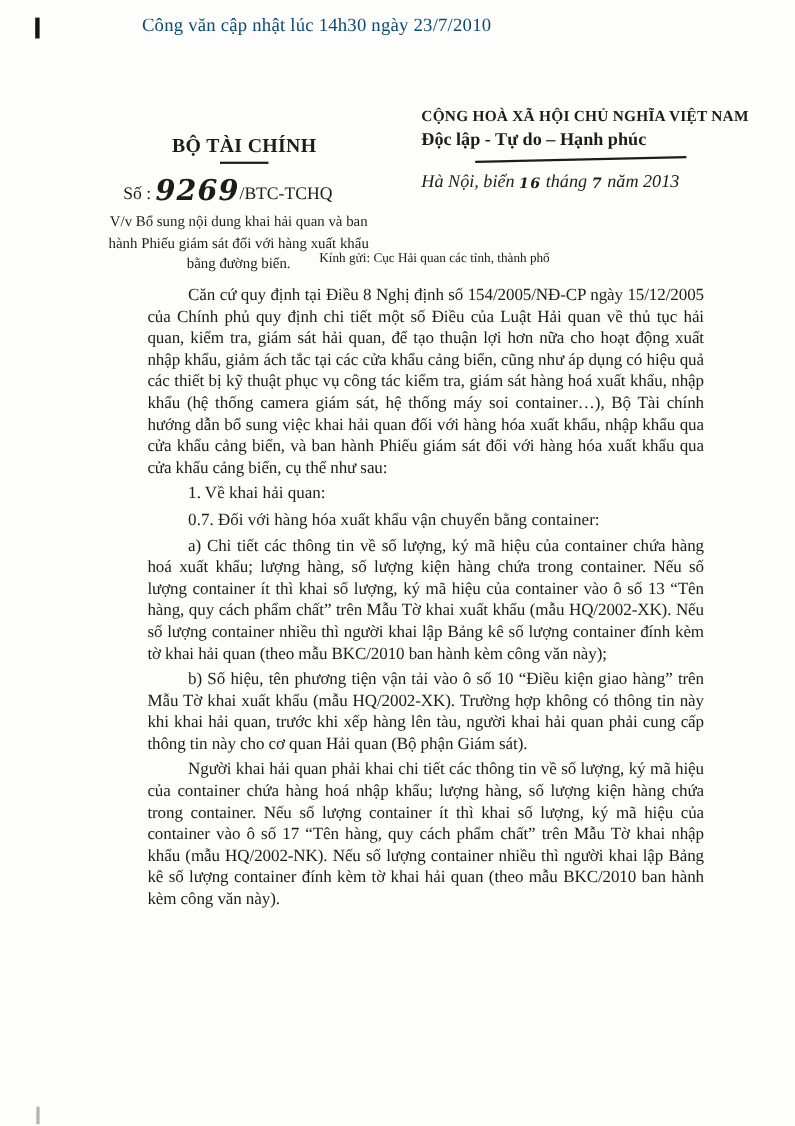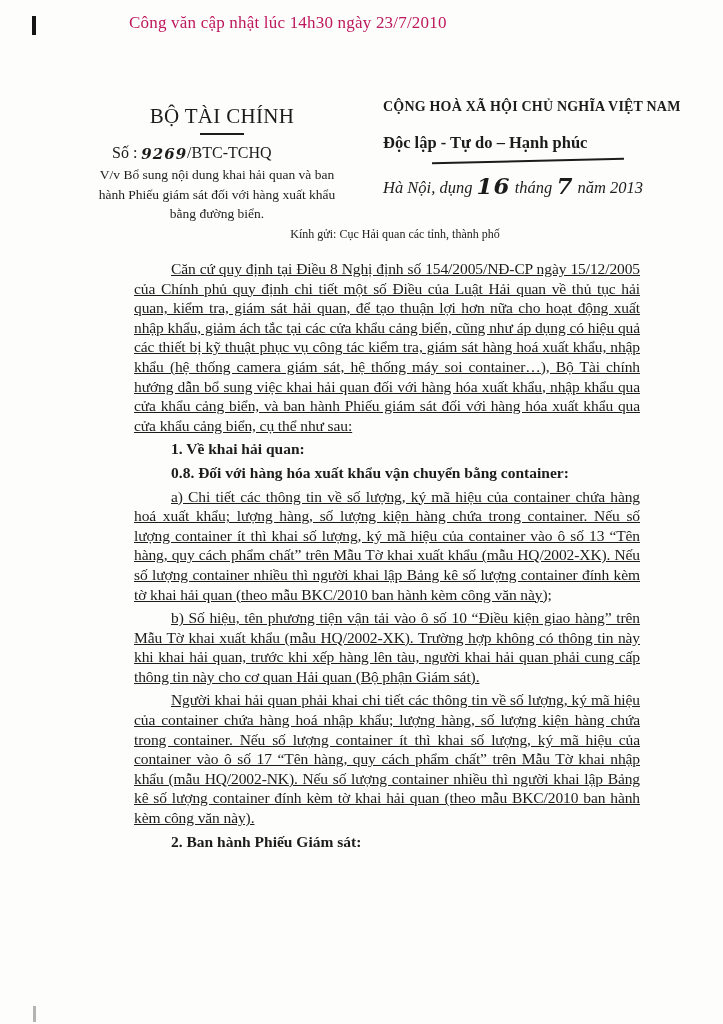--- a/index.html
+++ b/index.html
@@ -16,109 +16,108 @@
   .scan-tick-bottom{position:absolute;left:33px;top:1006px;width:3px;height:16px;background:#b4b4b4;}
   .notice{
     position:absolute;left:129px;top:13px;
     font-size:17px;letter-spacing:.2px;
   }
   
   .issuer-block{
     position:absolute;left:96px;top:104px;width:252px;
     text-align:center;
   }
-  .issuer-org{font-weight:normal;font-size:21px;letter-spacing:.3px;}
+  .issuer-org{font-weight:bold;font-size:18px;letter-spacing:.3px;margin-top:18px;}
   .issuer-underline{width:44px;height:2px;background:#1c1c1c;margin:4px auto 0 auto;}
   .doc-number{
     margin-top:9px;text-align:left;padding-left:16px;
     font-size:16px;white-space:nowrap;
   }
   .handwritten{
     font-family:"DejaVu Serif",serif;
     font-style:italic;font-weight:bold;
-    font-size:15px;letter-spacing:1px;
+    font-size:26px;letter-spacing:1px;
     position:relative;top:1px;
   }
   .doc-subject{
     margin-top:3px;text-align:center;
     font-size:13.5px;line-height:19.5px;
     width:242px;
   }
   .national-block{
     position:absolute;left:383px;top:99px;width:290px;
     text-align:left;
   }
   .country{font-weight:bold;font-size:14px;letter-spacing:.2px;white-space:nowrap;}
-  .motto{font-weight:bold;font-size:16.5px;margin-top:18px;}
+  .motto{font-weight:bold;font-size:16.5px;margin-top:2px;}
   .motto-underline{
     width:192px;height:2px;background:#1c1c1c;
     margin:7px auto 9px auto;transform:rotate(-1.3deg);
   }
   .place-date{
     font-style:italic;font-size:16.5px;white-space:nowrap;
   }
-  .place-date .handwritten{font-size:23px;}
+  .place-date .handwritten{font-size:13px;}
   
   .body-col{
     position:absolute;left:134px;top:227px;width:522px;
   }
   .salutation{
     text-align:center;font-size:12px;margin:0 0 17px 0;
   }
   .para{
     font-size:15.5px;line-height:19.6px;
     text-align:justify;text-indent:37px;
-    margin:0 16px 4px 0;letter-spacing:-.1px;text-decoration:underline;
+    margin:0 16px 4px 0;letter-spacing:-.1px;
   }
   .heading{
-    font-weight:bold;font-size:15.5px;line-height:19.6px;
+    font-weight:normal;font-size:15.5px;line-height:19.6px;
     text-indent:37px;margin:2px 0 4px 0;text-align:left;
   }
 </style>
 </head>
 <body>
 
 <div class="page">
 
   <div class="scan-tick"></div>
   <div class="scan-tick-bottom"></div>
 
-  <div class="notice" style="color:#be185d;">Công văn cập nhật lúc 14h30 ngày 23/7/2010</div>
+  <div class="notice" style="color:#0c4a6e;">Công văn cập nhật lúc 14h30 ngày 23/7/2010</div>
 
   <div class="issuer-block">
     <div class="issuer-org">BỘ TÀI CHÍNH</div>
     <div class="issuer-underline"></div>
     <div class="doc-number">
       <span>Số : </span><span class="handwritten">9269</span><span>/BTC-TCHQ</span>
     </div>
     <div class="doc-subject">V/v Bổ sung nội dung khai hải quan và ban hành Phiếu giám sát đối với hàng xuất khẩu bằng đường biển.</div>
   </div>
 
   <div class="national-block">
     <div class="country">CỘNG HOÀ XÃ HỘI CHỦ NGHĨA VIỆT NAM</div>
     <div class="motto">Độc lập - Tự do – Hạnh phúc</div>
     <div class="motto-underline"></div>
     <div class="place-date">
-      <span>Hà Nội, dụng </span><span class="handwritten">16</span><span> tháng </span><span class="handwritten">7</span><span> năm 2013</span>
+      <span>Hà Nội, biển </span><span class="handwritten">16</span><span> tháng </span><span class="handwritten">7</span><span> năm 2013</span>
     </div>
   </div>
 
   <div class="body-col">
     <div class="salutation">Kính gửi: Cục Hải quan các tỉnh, thành phố</div>
 
     <p class="para">Căn cứ quy định tại Điều 8 Nghị định số 154/2005/NĐ-CP ngày 15/12/2005 của Chính phủ quy định chi tiết một số Điều của Luật Hải quan về thủ tục hải quan, kiểm tra, giám sát hải quan, để tạo thuận lợi hơn nữa cho hoạt động xuất nhập khẩu, giảm ách tắc tại các cửa khẩu cảng biển, cũng như áp dụng có hiệu quả các thiết bị kỹ thuật phục vụ công tác kiểm tra, giám sát hàng hoá xuất khẩu, nhập khẩu (hệ thống camera giám sát, hệ thống máy soi container…), Bộ Tài chính hướng dẫn bổ sung việc khai hải quan đối với hàng hóa xuất khẩu, nhập khẩu qua cửa khẩu cảng biển, và ban hành Phiếu giám sát đối với hàng hóa xuất khẩu qua cửa khẩu cảng biển, cụ thể như sau:</p>
 
     <div class="heading">1. Về khai hải quan:</div>
 
-    <div class="heading">0.8. Đối với hàng hóa xuất khẩu vận chuyển bằng container:</div>
+    <div class="heading">0.7. Đối với hàng hóa xuất khẩu vận chuyển bằng container:</div>
 
 
     <p class="para">a) Chi tiết các thông tin về số lượng, ký mã hiệu của container chứa hàng hoá xuất khẩu; lượng hàng, số lượng kiện hàng chứa trong container. Nếu số lượng container ít thì khai số lượng, ký mã hiệu của container vào ô số 13 “Tên hàng, quy cách phẩm chất” trên Mẫu Tờ khai xuất khẩu (mẫu HQ/2002-XK). Nếu số lượng container nhiều thì người khai lập Bảng kê số lượng container đính kèm tờ khai hải quan (theo mẫu BKC/2010 ban hành kèm công văn này);</p>
 
     <p class="para">b) Số hiệu, tên phương tiện vận tải vào ô số 10 “Điều kiện giao hàng” trên Mẫu Tờ khai xuất khẩu (mẫu HQ/2002-XK). Trường hợp không có thông tin này khi khai hải quan, trước khi xếp hàng lên tàu, người khai hải quan phải cung cấp thông tin này cho cơ quan Hải quan (Bộ phận Giám sát).</p>
 
 
     <p class="para">Người khai hải quan phải khai chi tiết các thông tin về số lượng, ký mã hiệu của container chứa hàng hoá nhập khẩu; lượng hàng, số lượng kiện hàng chứa trong container. Nếu số lượng container ít thì khai số lượng, ký mã hiệu của container vào ô số 17 “Tên hàng, quy cách phẩm chất” trên Mẫu Tờ khai nhập khẩu (mẫu HQ/2002-NK). Nếu số lượng container nhiều thì người khai lập Bảng kê số lượng container đính kèm tờ khai hải quan (theo mẫu BKC/2010 ban hành kèm công văn này).</p>
 
-    <div class="heading">2. Ban hành Phiếu Giám sát:</div>
   </div>
 
 </div>
 
 </body></html>

